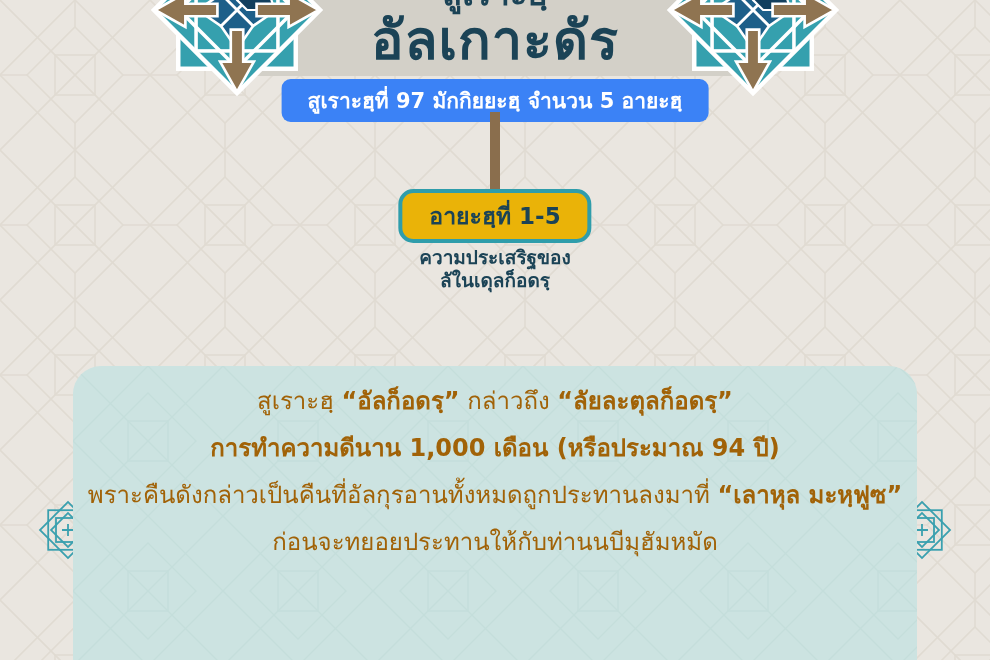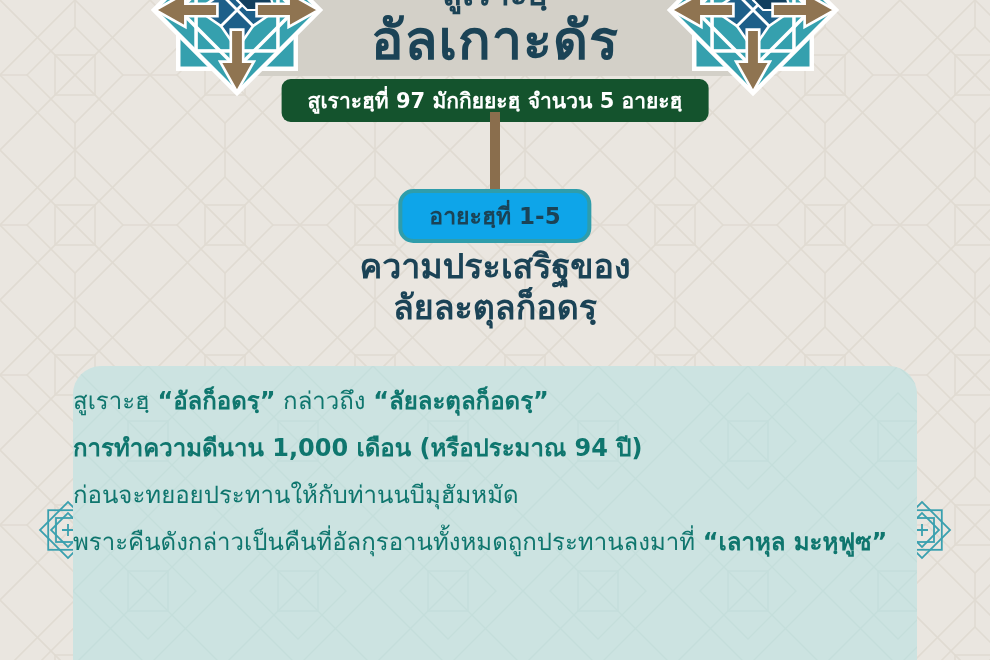--- a/index.html
+++ b/index.html
@@ -17,45 +17,45 @@
     background:#d3d0c8;
   }
   .title-wrap{
     left:0;top:-24px;width:990px;text-align:center;
     color:#1b4356;line-height:1.08;
   }
   .title-small{font-size:33px;font-weight:700;}
   .title-big{font-size:54px;font-weight:700;letter-spacing:1px;}
   .surah-badge{
     left:50%;top:79px;transform:translateX(-50%);
-    background:#14532d;color:#ffffff;
+    background:#3b82f6;color:#ffffff;
     font-size:21px;font-weight:600;
     padding:5px 26px;border-radius:9px;white-space:nowrap;
   }
   .connector{
     left:50%;top:112px;transform:translateX(-50%);
     width:10px;height:80px;background:#8a6e4d;
   }
   .ayah-badge{
     left:50%;top:189px;transform:translateX(-50%);
-    background:#0ea5e9;border:4px solid #2f9dab;border-radius:15px;
+    background:#eab308;border:4px solid #2f9dab;border-radius:15px;
     color:#1b4356;font-size:23px;font-weight:700;
     padding:5px 27px;white-space:nowrap;
   }
   .subtitle{
     left:0;top:246px;width:990px;text-align:center;
-    color:#1b4356;font-size:34px;font-weight:700;line-height:1.22;
+    color:#1b4356;font-size:19px;font-weight:700;line-height:1.22;
   }
   .content-box{
     left:73px;top:366px;width:844px;height:320px;
     background:#cce3e1;border-radius:28px;overflow:hidden;
   }
   .content-text{
     position:relative;width:100%;padding-top:12px;
-    text-align:left;color:#0f766e;
+    text-align:center;color:#a16207;
   }
   .box-line{font-size:24px;line-height:47px;white-space:nowrap;}
   .box-line .b{font-weight:700;}
   .orn{pointer-events:none;}
   .orn-left{left:148px;top:-79px;}
   .orn-right{left:664px;top:-79px;}
   .rosette-left{left:38px;top:500px;}
   .rosette-right{left:892px;top:500px;}
 </style>
 </head>
@@ -136,21 +136,21 @@
 </div>
 
 <div class="abs surah-badge">สูเราะฮฺที่ 97 มักกิยยะฮฺ จำนวน 5 อายะฮฺ</div>
 
 <div class="abs connector"></div>
 
 <div class="abs ayah-badge">อายะฮฺที่ 1-5</div>
 
 <div class="abs subtitle">
   <div>ความประเสริฐของ</div>
-  <div>ลัยละตุลก็อดรฺ</div>
+  <div>ลัในเดุลก็อดรฺ</div>
 </div>
 
 <div class="abs orn rosette-left">
   <svg width="60" height="60" viewBox="-50 -50 100 100">
     <g fill="none" stroke="#3aa0af" stroke-width="3">
       <rect x="-33" y="-33" width="66" height="66"></rect>
       <rect x="-33" y="-33" width="66" height="66" transform="rotate(45)"></rect>
       <rect x="-20" y="-20" width="40" height="40"></rect>
       <rect x="-20" y="-20" width="40" height="40" transform="rotate(45)"></rect>
       <path d="M-10,0 H10 M0,-10 V10"></path>
@@ -179,16 +179,16 @@
           <path d="M75,27 L123,75 L75,123 L27,75 Z"></path>
           <rect x="55" y="55" width="40" height="40"></rect>
         </g>
       </pattern>
     </defs>
     <rect width="844" height="320" fill="url(#wmp2)" opacity="0.5"></rect>
   </svg>
   <div class="content-text">
       <div class="box-line"><span>สูเราะฮฺ </span><span class="b">“อัลก็อดรฺ”</span><span> กล่าวถึง </span><span class="b">“ลัยละตุลก็อดรฺ”</span></div>
       <div class="box-line"><span class="b">การทำความดีนาน 1,000 เดือน (หรือประมาณ 94 ปี)</span></div>
+      <div class="box-line"><span>พราะคืนดังกล่าวเป็นคืนที่อัลกุรอานทั้งหมดถูกประทานลงมาที่ </span><span class="b">“เลาหุล มะหฺฟูซ”</span></div>
       <div class="box-line"><span>ก่อนจะทยอยประทานให้กับท่านนบีมุฮัมหมัด</span></div>
-      <div class="box-line"><span>พราะคืนดังกล่าวเป็นคืนที่อัลกุรอานทั้งหมดถูกประทานลงมาที่ </span><span class="b">“เลาหุล มะหฺฟูซ”</span></div>
     </div>
 </div>
 
 </body></html>

